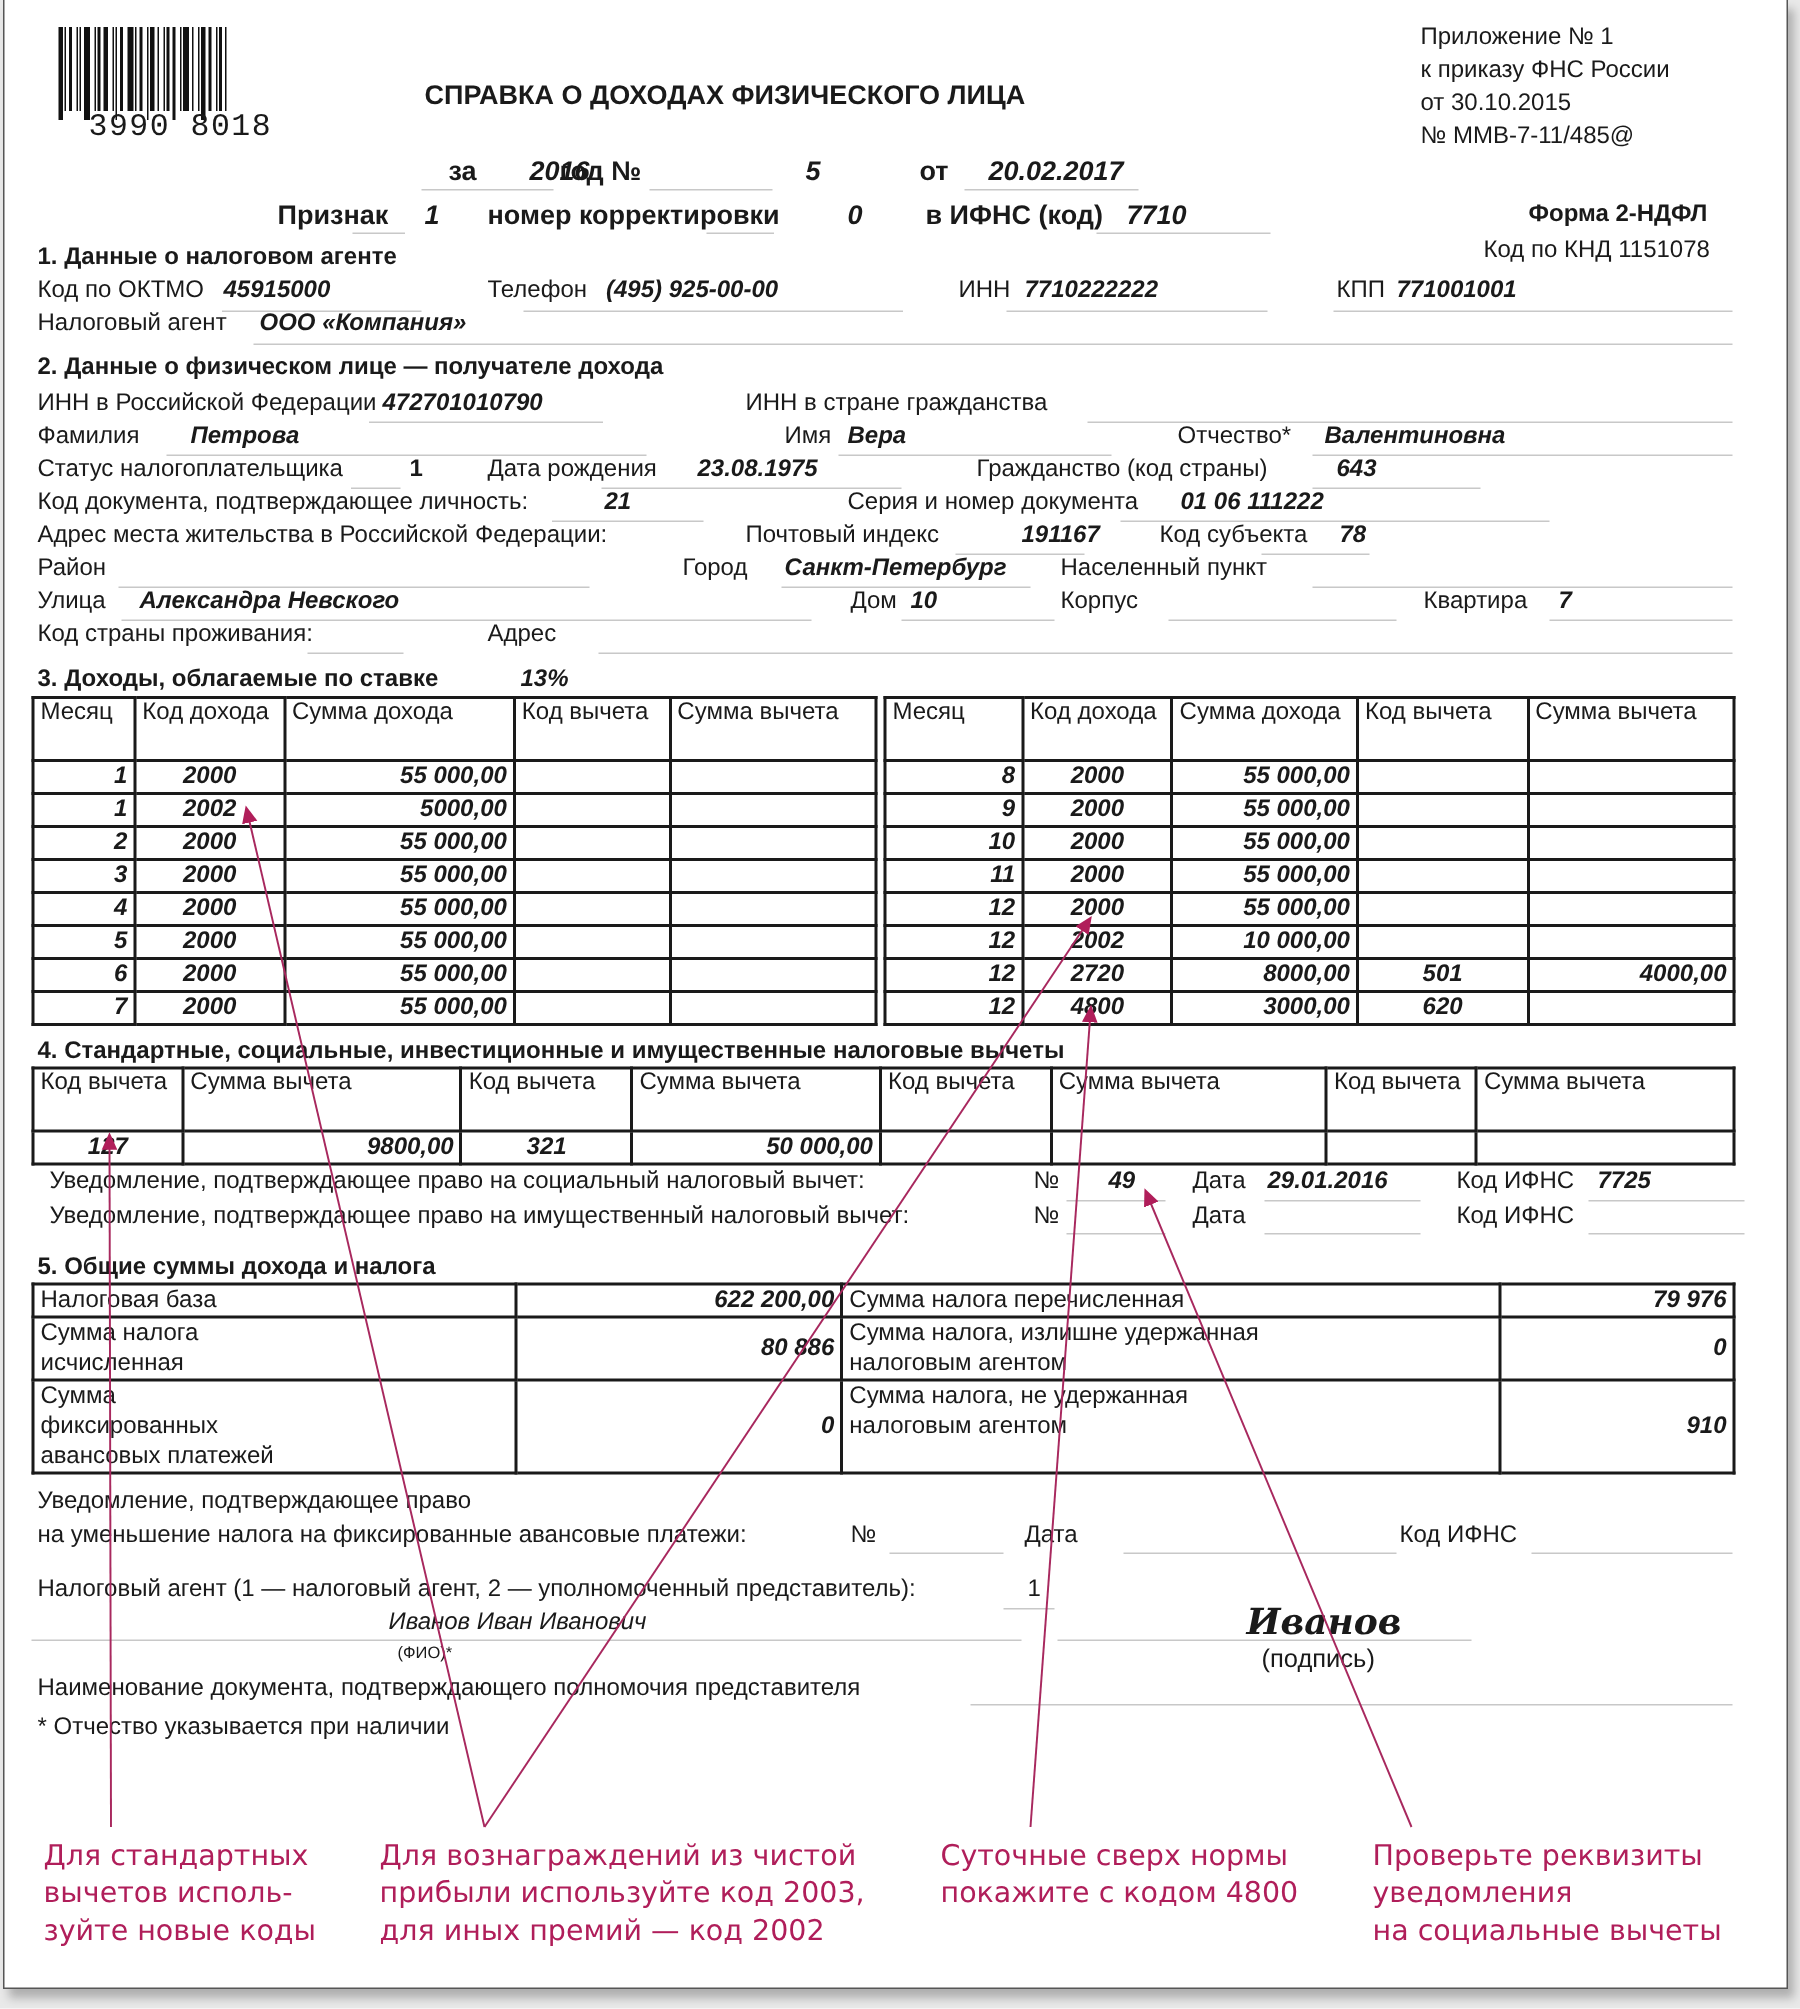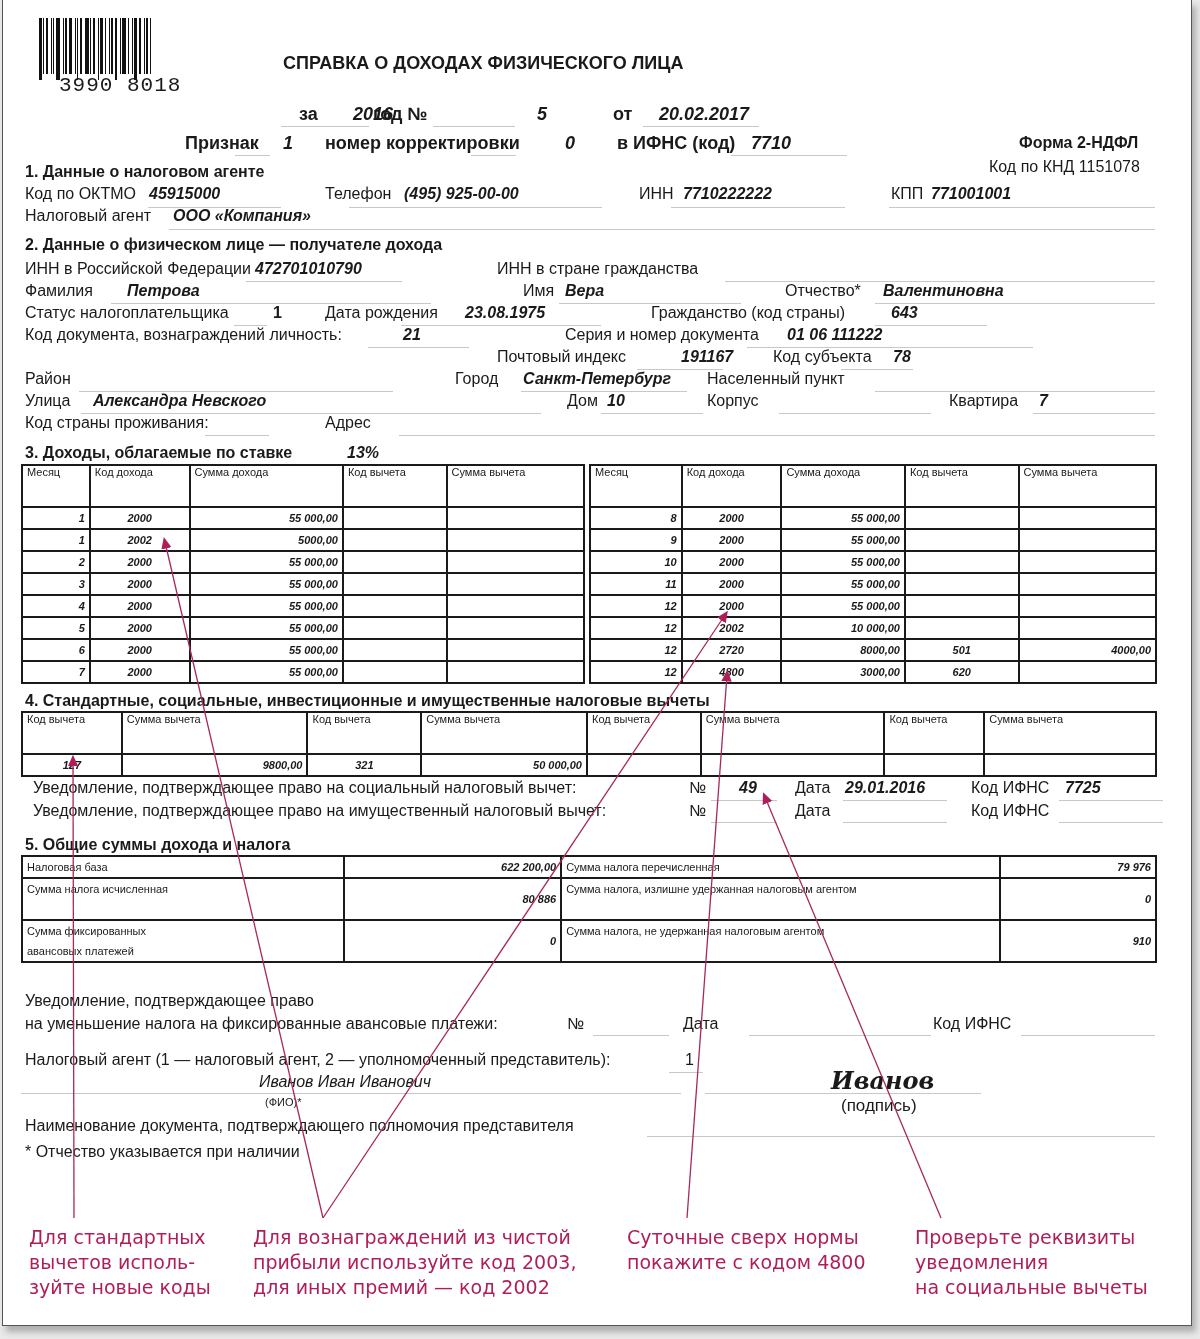--- a/index.html
+++ b/index.html
@@ -4,21 +4,21 @@
 <style>
   * { box-sizing: border-box; margin: 0; padding: 0; }
   body { width: 1200px; height: 1339px; background: #e9e9e9; font-family: "Liberation Sans", sans-serif; color: #1a1a1a; position: relative; overflow: hidden; }
   .page { position: absolute; left: 2px; top: 0; width: 1190px; height: 1326px; background: #fff; border: 1px solid #555; border-top: none; box-shadow: 4px 6px 6px rgba(0,0,0,0.25); }
   .abs { position: absolute; white-space: nowrap; }
   .lbl { font-size: 16px; }
   .val { font-size: 16px; font-weight: bold; font-style: italic; }
   .bold { font-weight: bold; }
   .uline { position: absolute; height: 1px; background: #c8c8c8; }
   .sec { font-size: 16px; font-weight: bold; }
-  table.grid { position: absolute; border-collapse: collapse; font-size: 11px; }
+  table.grid { position: absolute; border-collapse: collapse; font-size: 16px; }
   table.grid td { border: 2px solid #1a1a1a; padding: 0 4px; height: 22px; vertical-align: top; }
   table.grid td.h { height: 42px; font-weight: normal; }
   table.grid td.r { text-align: right; font-weight: bold; font-style: italic; vertical-align: middle; }
   table.grid td.c { text-align: center; font-weight: bold; font-style: italic; vertical-align: middle; }
   .note { position: absolute; color: #b01e5a; font-size: 19px; line-height: 25px; font-family: "DejaVu Sans", sans-serif; }
   svg.arrows { position: absolute; left: 0; top: 0; pointer-events: none; }
   .barcode { position: absolute; left: 36px; top: 18px; width: 150px; height: 60px; display: flex; gap: 0; align-items: stretch; }
   .barcode span { display: block; background: #111; margin-right: 2px; }
 </style>
 </head>
@@ -55,20 +55,26 @@
       <span style="width: 3px; margin-right: 2px; height: 62px;"></span>
       <span style="width: 2px; margin-right: 3px; height: 56px;"></span>
       <span style="width: 1px; margin-right: 1px; height: 56px;"></span>
       <span style="width: 2px; margin-right: 2px; height: 56px;"></span>
       <span style="width: 1px; margin-right: 3px; height: 56px;"></span>
     </div>
   <div class="abs" style="left:56px; top:74px; font-family:Liberation Mono, monospace; font-size:21px; letter-spacing:1px;">3990 8018</div>
 
   <div class="abs bold" style="left:280px; top:53px; font-size:18px;">СПРАВКА О ДОХОДАХ ФИЗИЧЕСКОГО ЛИЦА</div>
 
+  <div class="abs lbl" style="left:944px; top:14px; line-height:22px; font-size:16px;">
+    <div>Приложение № 1</div>
+    <div>к приказу ФНС России</div>
+    <div>от 30.10.2015</div>
+    <div>№ ММВ-7-11/485@</div>
+  </div>
 
   <div class="abs bold" style="left:296px; top:104px; font-size:18px;">за</div>
   <div class="abs val" style="left:350px; top:104px; font-size:18px;">2016</div>
   <div class="uline" style="left:278px; top:126px; width:88px;"></div>
   <div class="abs bold" style="left:370px; top:104px; font-size:18px;">год №</div>
   <div class="abs val" style="left:534px; top:104px; font-size:18px;">5</div>
   <div class="uline" style="left:430px; top:126px; width:82px;"></div>
   <div class="abs bold" style="left:610px; top:104px; font-size:18px;">от</div>
   <div class="abs val" style="left:656px; top:104px; font-size:18px;">20.02.2017</div>
   <div class="uline" style="left:640px; top:126px; width:116px;"></div>
@@ -123,27 +129,28 @@
   <div class="abs lbl" style="left:22px; top:304px;">Статус налогоплательщика</div>
   <div class="abs val" style="left:270px; top:304px; font-style:normal;">1</div>
   <div class="uline" style="left:231px; top:325px; width:33px;"></div>
   <div class="abs lbl" style="left:322px; top:304px;">Дата рождения</div>
   <div class="abs val" style="left:462px; top:304px;">23.08.1975</div>
   <div class="uline" style="left:398px; top:325px; width:200px;"></div>
   <div class="abs lbl" style="left:648px; top:304px;">Гражданство (код страны)</div>
   <div class="abs val" style="left:888px; top:304px;">643</div>
   <div class="uline" style="left:872px; top:325px; width:112px;"></div>
 
-  <div class="abs lbl" style="left:22px; top:326px;">Код документа, вознаграждений личность:</div>
+  <div class="abs lbl" style="left:22px; top:326px;">Код документа, подтверждающее личность:</div>
   <div class="abs val" style="left:400px; top:326px;">21</div>
   <div class="uline" style="left:365px; top:347px; width:101px;"></div>
   <div class="abs lbl" style="left:562px; top:326px;">Серия и номер документа</div>
   <div class="abs val" style="left:784px; top:326px;">01 06 111222</div>
   <div class="uline" style="left:744px; top:347px; width:286px;"></div>
 
+  <div class="abs lbl" style="left:22px; top:348px;">Адрес места жительства в Российской Федерации:</div>
   <div class="abs lbl" style="left:494px; top:348px;">Почтовый индекс</div>
   <div class="abs val" style="left:678px; top:348px;">191167</div>
   <div class="uline" style="left:634px; top:369px; width:86px;"></div>
   <div class="abs lbl" style="left:770px; top:348px;">Код субъекта</div>
   <div class="abs val" style="left:890px; top:348px;">78</div>
   <div class="uline" style="left:838px; top:369px; width:72px;"></div>
 
   <div class="abs lbl" style="left:22px; top:370px;">Район</div>
   <div class="uline" style="left:76px; top:391px; width:314px;"></div>
   <div class="abs lbl" style="left:452px; top:370px;">Город</div>

